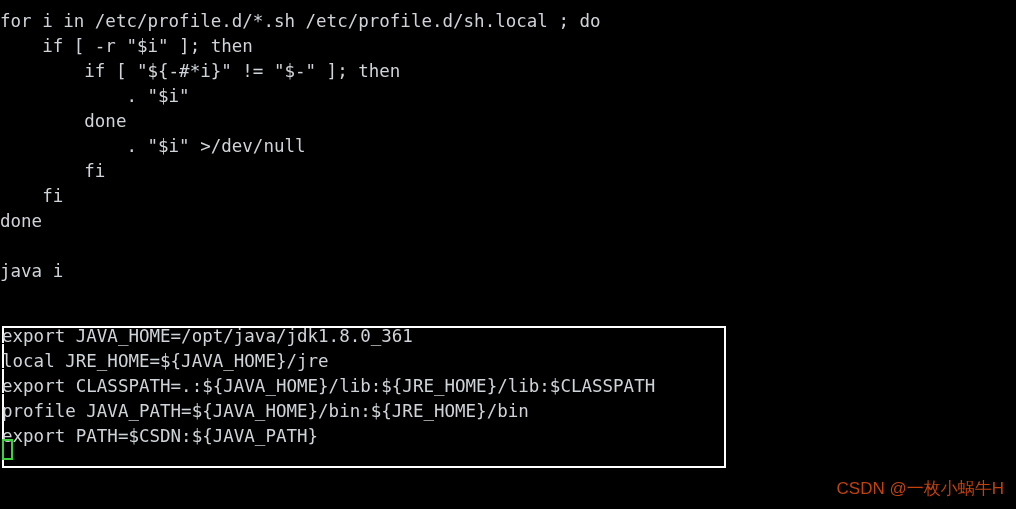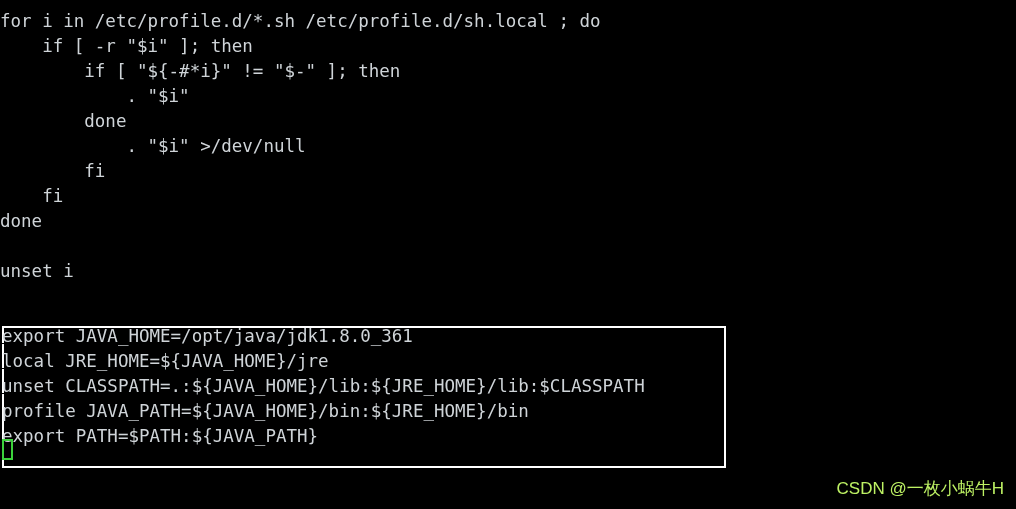--- a/index.html
+++ b/index.html
@@ -69,50 +69,50 @@
     box-sizing: border-box;
     background: transparent;
     z-index: 5;
   }
   .watermark {
     position: absolute;
     right: 12px;
     top: 477px;
     font-family: "Liberation Sans", sans-serif;
     font-size: 17px;
-    color: #bef264;
+    color: #c2410c;
     white-space: pre;
   }
 </style>
 </head>
 <body>
 
 <div id="terminal">
 
   <div class="code-area">
     <div class="line">for i in /etc/profile.d/*.sh /etc/profile.d/sh.local ; do</div>
     <div class="line">    if [ -r "$i" ]; then</div>
     <div class="line">        if [ "${-#*i}" != "$-" ]; then</div>
     <div class="line">            . "$i"</div>
     <div class="line">        done</div>
     <div class="line">            . "$i" &gt;/dev/null</div>
     <div class="line">        fi</div>
     <div class="line">    fi</div>
     <div class="line">done</div>
     <div class="line blank"></div>
-    <div class="line">unset i</div>
+    <div class="line">java i</div>
   </div>
 
   <div class="export-box"></div>
 
   <div class="export-lines">
     <div class="line">export JAVA_HOME=/opt/java/jdk1.8.0_361</div>
     <div class="line">local JRE_HOME=${JAVA_HOME}/jre</div>
-    <div class="line">unset CLASSPATH=.:${JAVA_HOME}/lib:${JRE_HOME}/lib:$CLASSPATH</div>
+    <div class="line">export CLASSPATH=.:${JAVA_HOME}/lib:${JRE_HOME}/lib:$CLASSPATH</div>
     <div class="line">profile JAVA_PATH=${JAVA_HOME}/bin:${JRE_HOME}/bin</div>
-    <div class="line">export PATH=$PATH:${JAVA_PATH}</div>
+    <div class="line">export PATH=$CSDN:${JAVA_PATH}</div>
   </div>
 
   <div class="cursor-block"></div>
 
   <div class="watermark">CSDN @一枚小蜗牛H</div>
 
 </div>
 
 </body></html>

